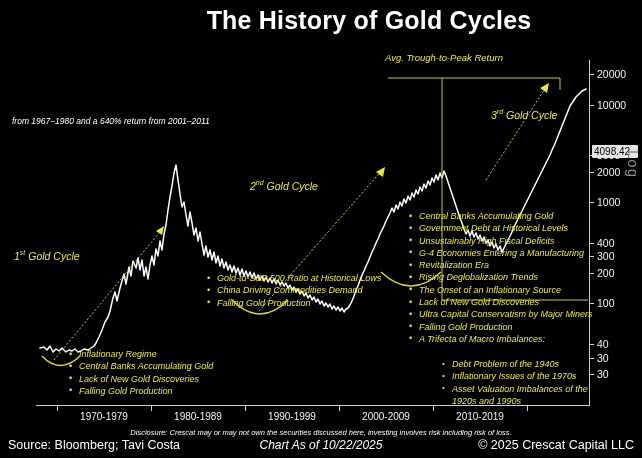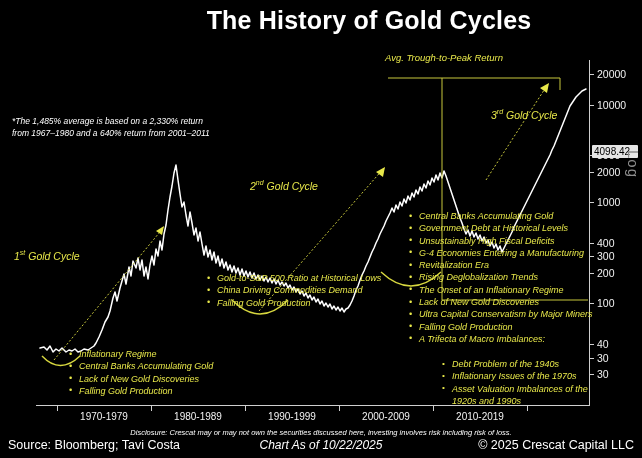--- a/index.html
+++ b/index.html
@@ -127,21 +127,20 @@
   <div class="xtick" style="left:433px"></div>
   <div class="xtick" style="left:527px"></div>
 
   <div class="xlbl" style="left:104px">1970-1979</div>
   <div class="xlbl" style="left:198px">1980-1989</div>
   <div class="xlbl" style="left:292px">1990-1999</div>
   <div class="xlbl" style="left:386px">2000-2009</div>
   <div class="xlbl" style="left:480px">2010-2019</div>
 
   <div class="footnote">
-    <div>*The 1,485% average is based on a 2,330% return</div>
     <div>from 1967–1980 and a 640% return from 2001–2011</div>
   </div>
 
   <div class="callout">
     <div>Avg. Trough-to-Peak Return</div>
   </div>
 
   <div class="cyc" style="left:14px;top:249px">
     <span>1</span><sup>st</sup><span> Gold Cycle</span>
   </div>
@@ -165,21 +164,21 @@
     <li>Falling Gold Production</li>
   </ul>
 
   <ul class="blist" style="position:absolute;left:408px;top:210px">
     <li>Central Banks Accumulating Gold</li>
     <li>Government Debt at Historical Levels</li>
     <li>Unsustainably High Fiscal Deficits</li>
     <li>G-4 Economies Entering a Manufacturing</li>
     <li class="cont">Revitalization Era</li>
     <li>Rising Deglobalization Trends</li>
-    <li>The Onset of an Inflationary Regime</li>
+    <li>The Onset of an Inflationary Source</li>
     <li>Lack of New Gold Discoveries</li>
     <li>Ultra Capital Conservatism by Major Miners</li>
     <li>Falling Gold Production</li>
     <li>A Trifecta of Macro Imbalances:</li>
   </ul>
 
   <ul class="sub" style="position:absolute;left:408px;top:358px">
     <li>Debt Problem of the 1940s</li>
     <li>Inflationary Issues of the 1970s</li>
     <li>Asset Valuation Imbalances of the</li>

